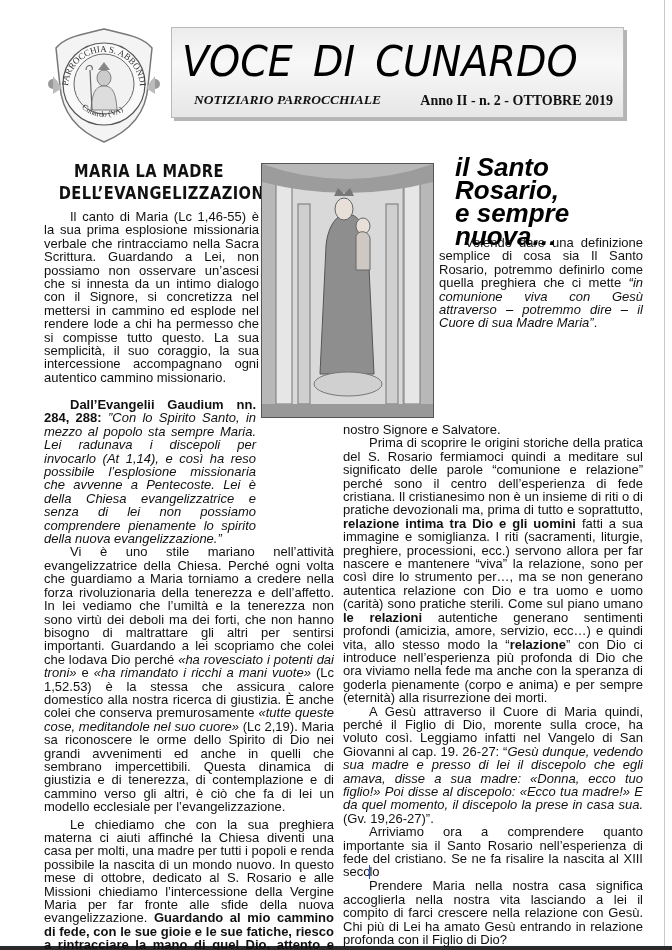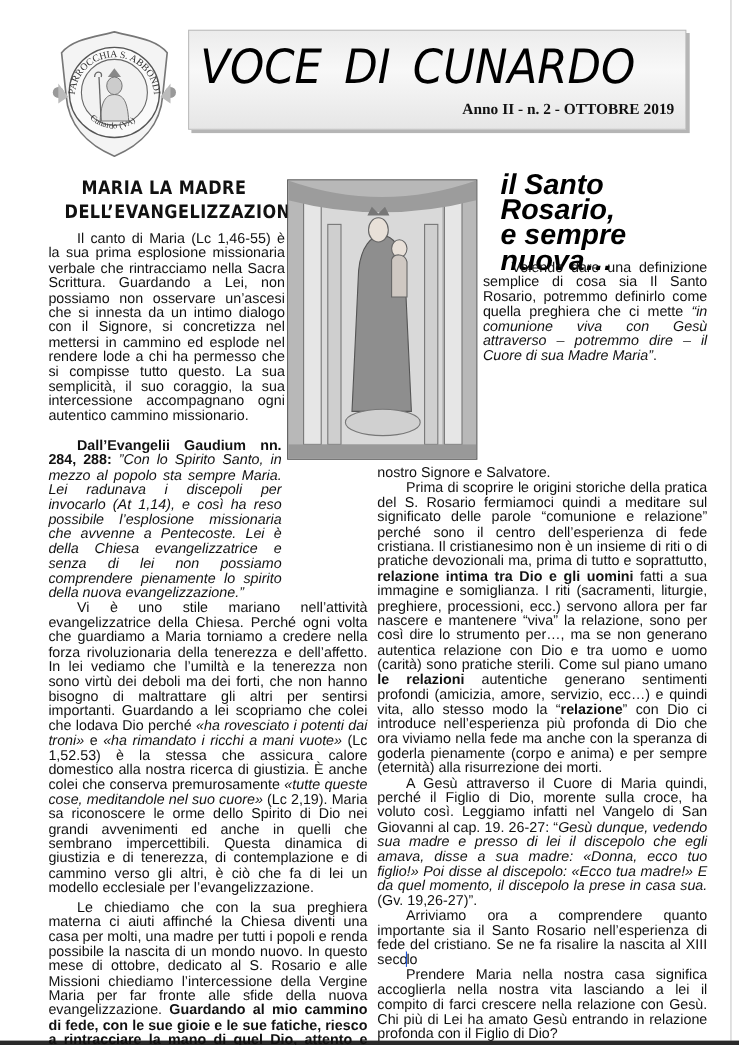--- a/index.html
+++ b/index.html
@@ -75,20 +75,21 @@
     <path d="M42 44 C42 38 50 38 48 44" fill="none" stroke="#666" stroke-width="1.2"></path>
   </svg>
 </div>
 
 <div class="masthead">
   <div class="mast-title">
     <span>VOCE</span>
     <span>DI</span>
     <span>CUNARDO</span>
   </div>
+  <div class="mast-sub">NOTIZIARIO PARROCCHIALE</div>
   <div class="mast-issue">Anno II - n. 2  - OTTOBRE  2019</div>
 </div>
 
 <div class="left-title">
   <div>MARIA LA MADRE</div>
   <div>DELL’EVANGELIZZAZIONE</div>
 </div>
 
 <div class="col col-left-a">
   <p>Il canto di Maria (Lc 1,46-55) è la sua prima esplosione missionaria verbale che rintracciamo nella Sacra Scrittura. Guardando a Lei, non possiamo non osservare un’ascesi che si innesta da un intimo dialogo con il Signore, si concretizza nel mettersi in cammino ed esplode nel rendere lode a chi ha permesso che si compisse tutto questo. La sua semplicità, il suo coraggio, la sua intercessione accompagnano ogni autentico cammino missionario.</p>

